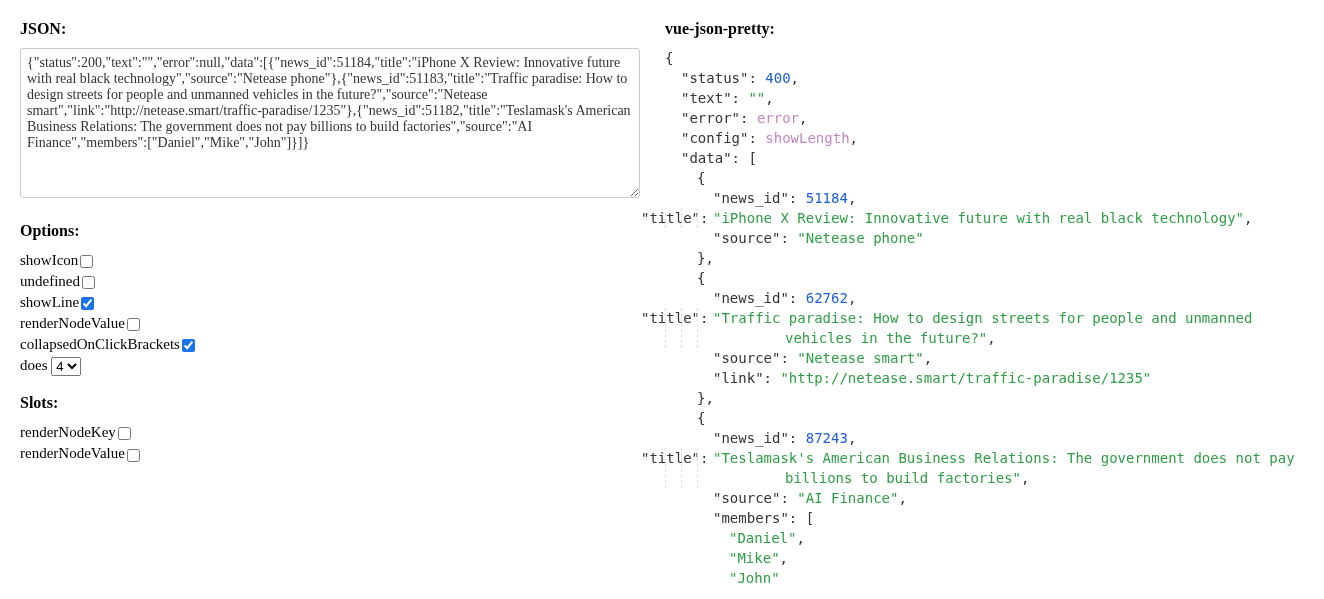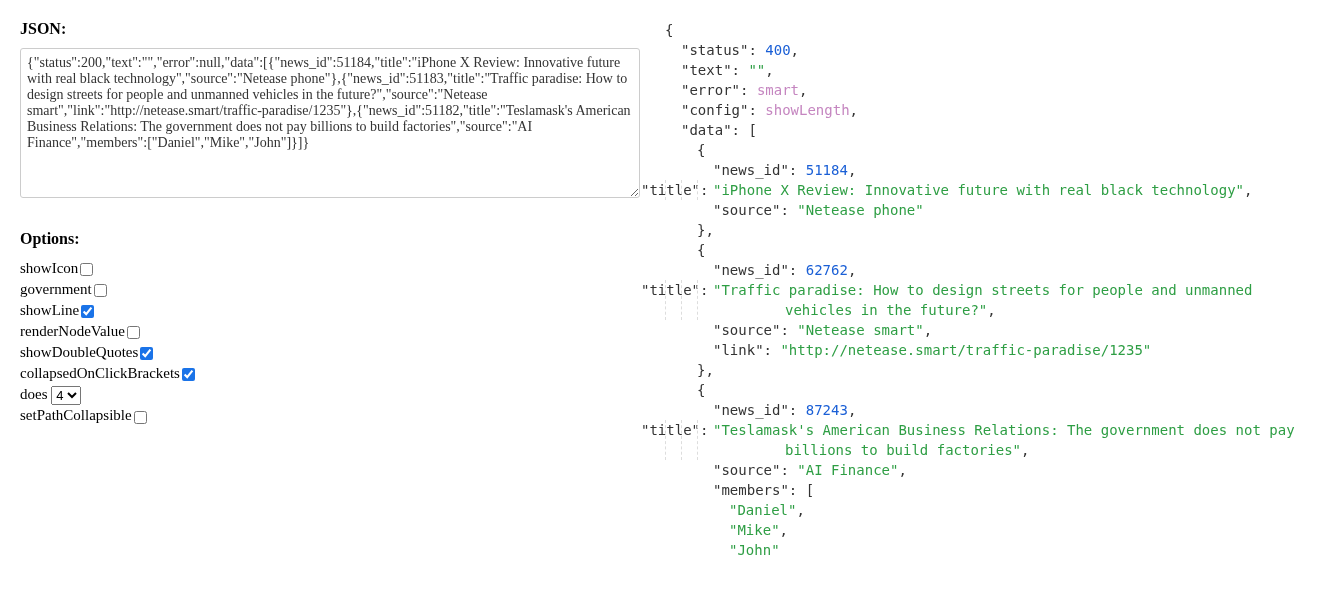--- a/index.html
+++ b/index.html
@@ -20,21 +20,21 @@
     width: 620px;
     height: 150px;
     font-family: "Times New Roman", serif;
     font-size: 14px;
     padding: 6px;
     border: 1px solid #ccc;
     border-radius: 3px;
     resize: both;
     color: #333;
   }
-  .options { margin-top: 28px; }
+  .options { margin-top: 20px; }
   .opt-row { font-size: 15px; line-height: 20px; margin-bottom: 0; }
   .opt-row input[type=checkbox] { margin-left: 2px; vertical-align: middle; accent-color: #1a73e8; }
   .opt-row select { font-size: 13px; vertical-align: middle; }
   .slots { margin-top: 18px; }
 
   .json-viewer {
     font-family: Consolas, Monaco, monospace;
     font-size: 14px;
     line-height: 20px;
     color: #333;
@@ -60,51 +60,55 @@
   <h3>JSON:</h3>
   <textarea style="">{"status":200,"text":"","error":null,"data":[{"news_id":51184,"title":"iPhone X Review: Innovative future with real black technology","source":"Netease phone"},{"news_id":51183,"title":"Traffic paradise: How to design streets for people and unmanned vehicles in the future?","source":"Netease smart","link":"http://netease.smart/traffic-paradise/1235"},{"news_id":51182,"title":"Teslamask's American Business Relations: The government does not pay billions to build factories","source":"AI Finance","members":["Daniel","Mike","John"]}]}</textarea>
 
   <div class="options">
     <h3>Options:</h3>
 
     <div class="opt-row">
       <span>showIcon</span><input type="checkbox" style="">
     </div>
     <div class="opt-row">
-      <span>government</span><input type="checkbox" style="">
+      <span>undefined</span><input type="checkbox" style="">
     </div>
     <div class="opt-row">
       <span>showLine</span><input type="checkbox" checked="" style="">
     </div>
     <div class="opt-row">
       <span>renderNodeValue</span><input type="checkbox" style="">
     </div>
     <div class="opt-row">
-      <span>showDoubleQuotes</span><input type="checkbox" checked="" style="">
-    </div>
-    <div class="opt-row">
       <span>collapsedOnClickBrackets</span><input type="checkbox" checked="" style="">
     </div>
     <div class="opt-row">
       <span>does</span>
       <select><option>4</option></select>
     </div>
+  </div>
+
+  <div class="slots">
+    <h3>Slots:</h3>
     <div class="opt-row">
-      <span>setPathCollapsible</span><input type="checkbox" style="">
+      <span>renderNodeKey</span><input type="checkbox" style="">
+    </div>
+    <div class="opt-row">
+      <span>renderNodeValue</span><input type="checkbox" style="">
     </div>
   </div>
-
 </div>
 
 <div class="right-col">
+  <h3>vue-json-pretty:</h3>
   <div class="json-viewer" id="json-viewer">
       <div class="jv-line"><span class="jv-indent" style="width:0px"></span><span class="jv-punc">{</span></div>
       <div class="jv-line"><span class="jv-indent" style="width:16px"><span class="jv-guide" style="left:0px"></span></span><span class="jv-key">"status"</span><span class="jv-punc">: </span><span class="jv-num">400</span><span class="jv-punc">,</span></div>
       <div class="jv-line"><span class="jv-indent" style="width:16px"><span class="jv-guide" style="left:0px"></span></span><span class="jv-key">"text"</span><span class="jv-punc">: </span><span class="jv-str">""</span><span class="jv-punc">,</span></div>
-      <div class="jv-line"><span class="jv-indent" style="width:16px"><span class="jv-guide" style="left:0px"></span></span><span class="jv-key">"error"</span><span class="jv-punc">: </span><span class="jv-null">smart</span><span class="jv-punc">,</span></div>
+      <div class="jv-line"><span class="jv-indent" style="width:16px"><span class="jv-guide" style="left:0px"></span></span><span class="jv-key">"error"</span><span class="jv-punc">: </span><span class="jv-null">error</span><span class="jv-punc">,</span></div>
       <div class="jv-line"><span class="jv-indent" style="width:16px"><span class="jv-guide" style="left:0px"></span></span><span class="jv-key">"config"</span><span class="jv-punc">: </span><span class="jv-undef">showLength</span><span class="jv-punc">,</span></div>
       <div class="jv-line"><span class="jv-indent" style="width:16px"><span class="jv-guide" style="left:0px"></span></span><span class="jv-key">"data"</span><span class="jv-punc">: </span><span class="jv-punc">[</span></div>
       <div class="jv-line"><span class="jv-indent" style="width:32px"><span class="jv-guide" style="left:0px"></span><span class="jv-guide" style="left:16px"></span></span><span class="jv-punc">{</span></div>
       <div class="jv-line"><span class="jv-indent" style="width:48px"><span class="jv-guide" style="left:0px"></span><span class="jv-guide" style="left:16px"></span><span class="jv-guide" style="left:32px"></span></span><span class="jv-key">"news_id"</span><span class="jv-punc">: </span><span class="jv-num">51184</span><span class="jv-punc">,</span></div>
       <div class="jv-line" style="white-space:normal;padding-left:48px;text-indent:-0px;position:relative">
         <div style="padding-left:72px;text-indent:-72px"><span style="display:inline-block;padding-left:0"><span class="jv-key">"title"</span><span class="jv-punc">: </span></span><span class="jv-str" style="display:inline">"iPhone X Review: Innovative future with real black technology"</span><span class="jv-punc">,</span></div>
         <span class="jv-guide" style="left: 0px;"></span>
         <span class="jv-guide" style="left: 16px;"></span>
         <span class="jv-guide" style="left: 32px;"></span>
       </div>

